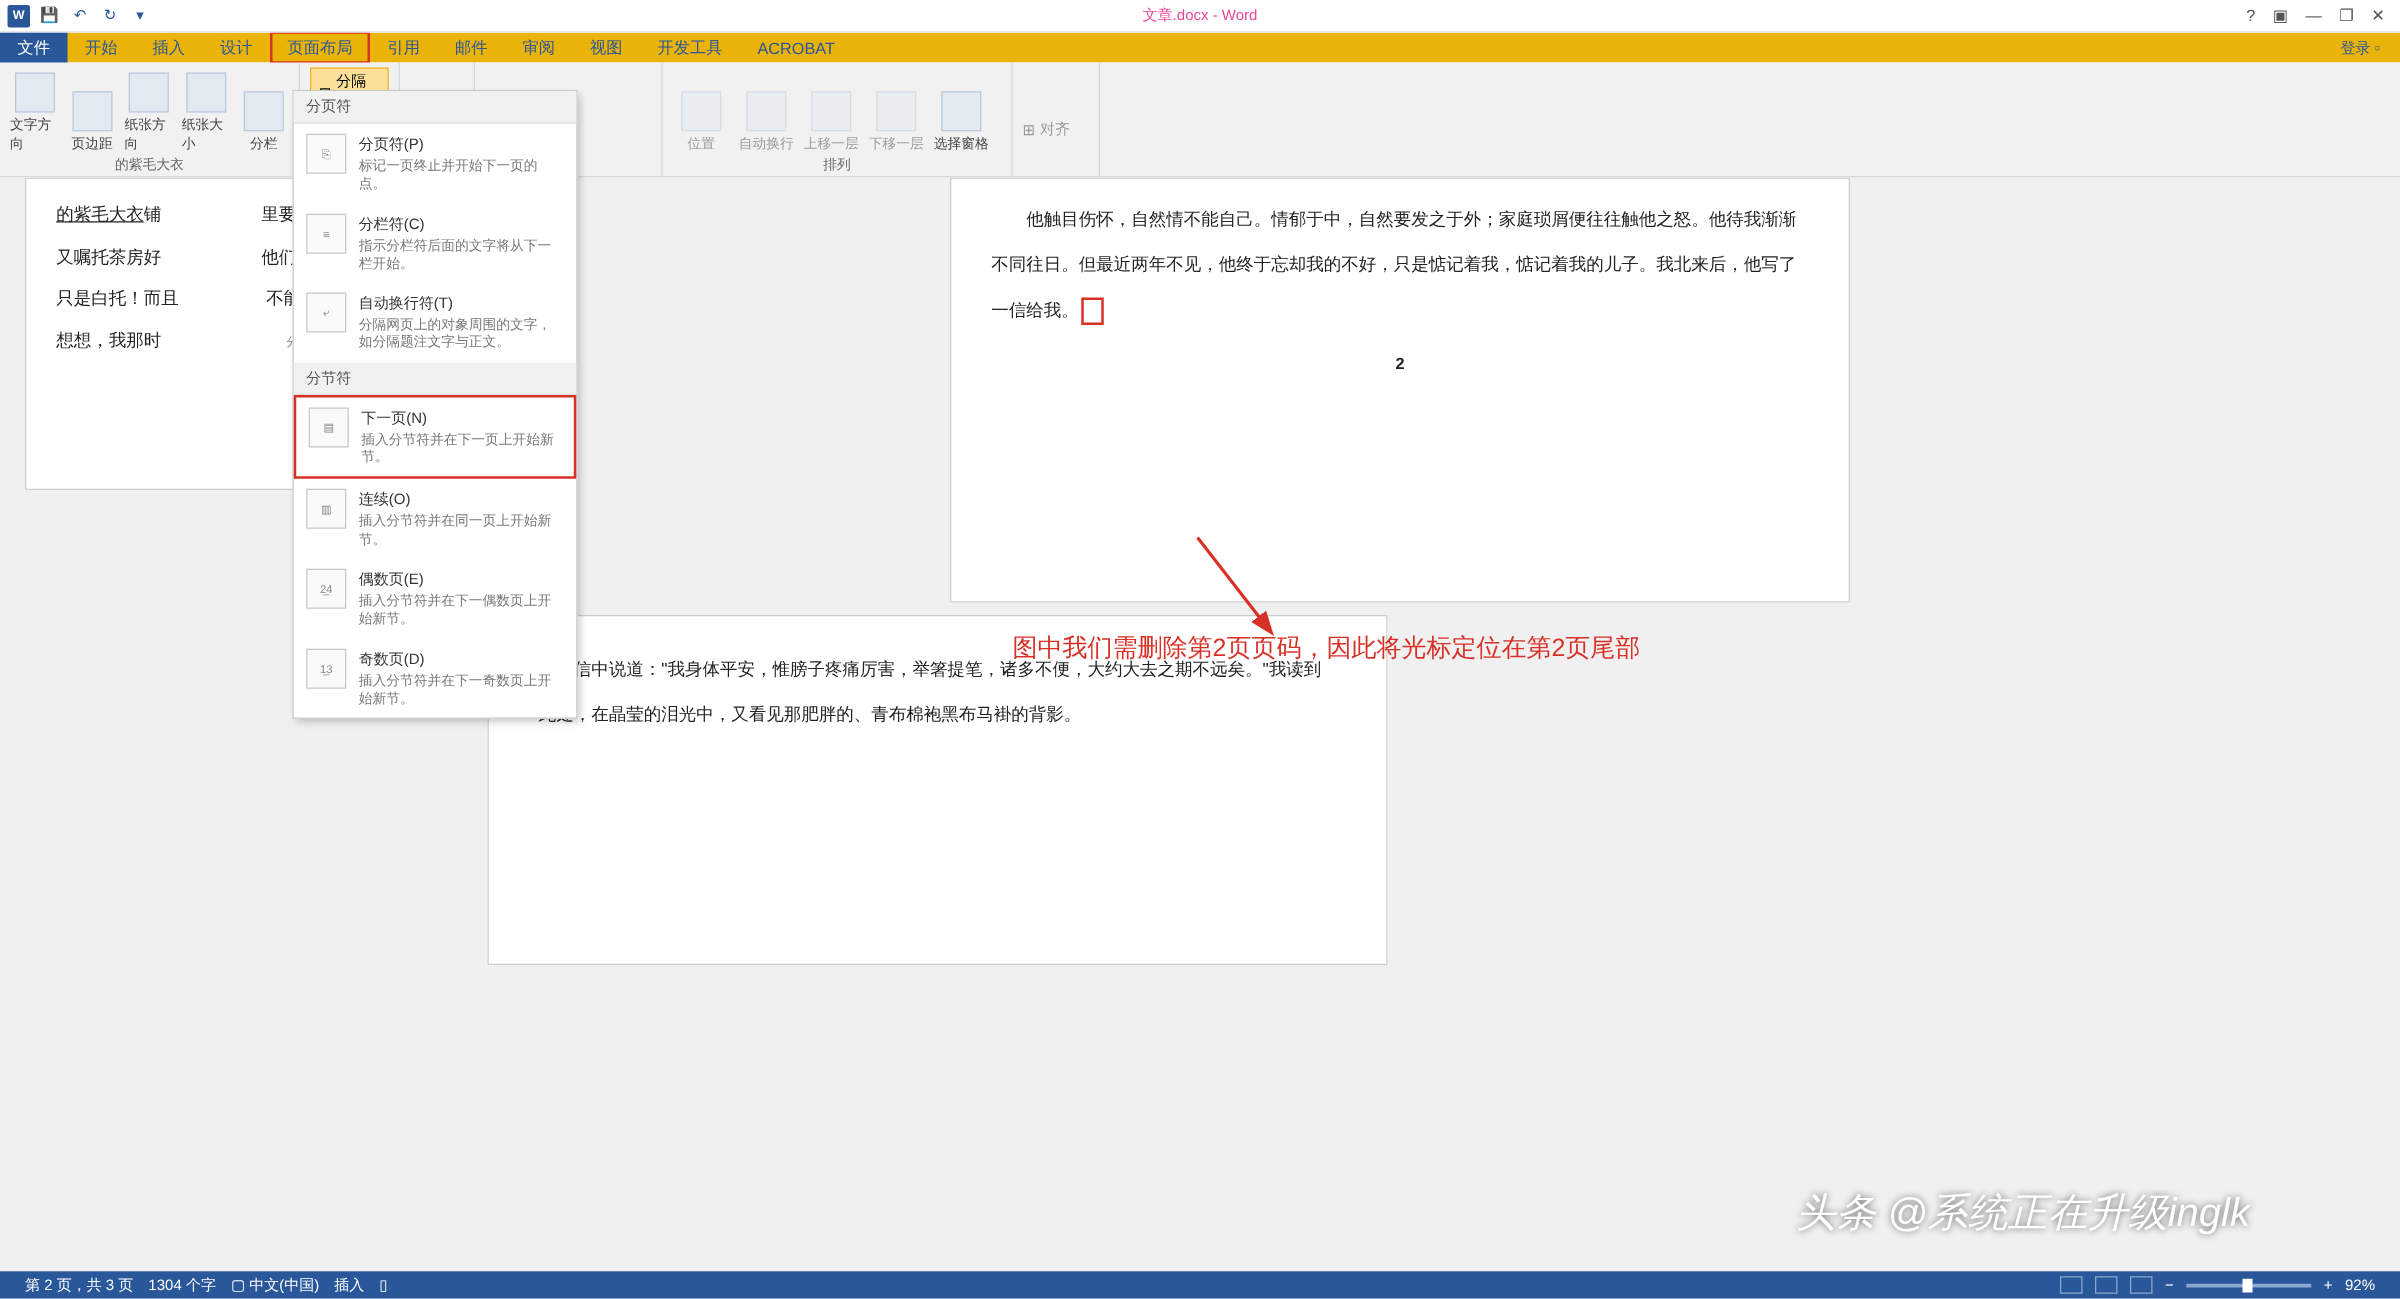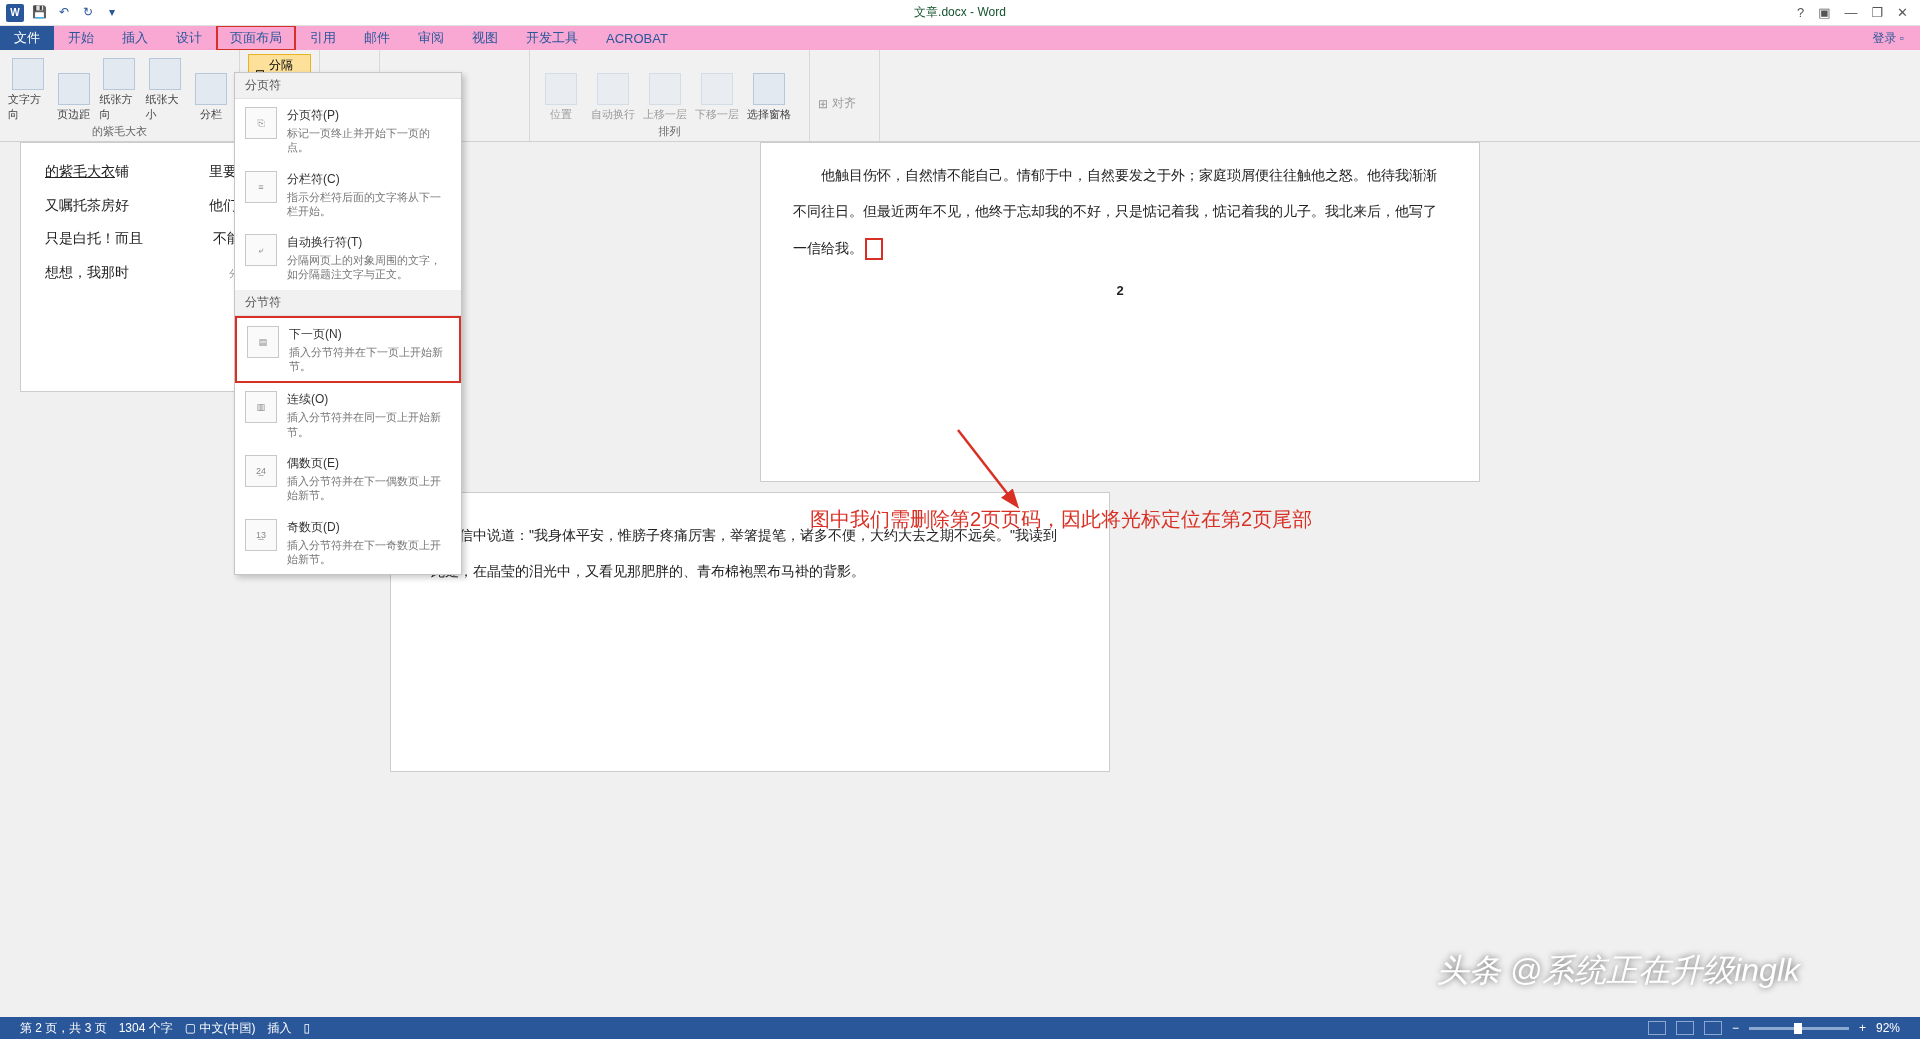--- a/index.html
+++ b/index.html
@@ -3,25 +3,25 @@
 <meta charset="utf-8">
 <style>
 * { margin: 0; padding: 0; box-sizing: border-box; font-family: "Microsoft YaHei", sans-serif; }
 body { width: 1920px; height: 1039px; background: #fff; overflow: hidden; position: relative; }
 
 
 .title-bar { height: 26px; background: #fff; display: flex; align-items: center; position: relative; border-bottom: 1px solid #e1e1e1; }
 .qat { display: flex; gap: 8px; padding-left: 6px; }
 .qat-item { width: 16px; height: 16px; display: flex; align-items: center; justify-content: center; color: #2a579a; font-size: 12px; }
 .word-logo { width: 18px; height: 18px; background: #2a579a; color: #fff; font-size: 10px; font-weight: bold; display: flex; align-items: center; justify-content: center; border-radius: 2px; }
-.title-text { position: absolute; left: 50%; transform: translateX(-50%); font-size: 12px; color: #14532d; }
+.title-text { position: absolute; left: 50%; transform: translateX(-50%); font-size: 12px; color: #ec4899; }
 .win-controls { margin-left: auto; display: flex; gap: 14px; padding-right: 12px; color: #555; font-size: 13px; }
 
 
-.tabs { height: 24px; background: #f9a8d4; display: flex; align-items: center; }
+.tabs { height: 24px; background: #eab308; display: flex; align-items: center; }
 .tab { padding: 4px 14px; font-size: 13px; color: #2a579a; cursor: pointer; }
 .tab.file { background: #2a579a; color: #fff; }
 .tab.active { border: 2px solid #d93025; padding: 2px 12px; }
 .login { margin-left: auto; padding-right: 16px; font-size: 12px; color: #2a579a; }
 
 
 .ribbon { height: 92px; background: #f1f1f1; border-bottom: 1px solid #d0d0d0; display: flex; position: relative; }
 .ribbon-group { border-right: 1px solid #d8d8d8; padding: 4px 8px 2px; display: flex; flex-direction: column; }
 .ribbon-row { display: flex; gap: 6px; flex: 1; }
 .ribbon-big { display: flex; flex-direction: column; align-items: center; width: 46px; font-size: 11px; color: #444; gap: 2px; justify-content: flex-end; }

